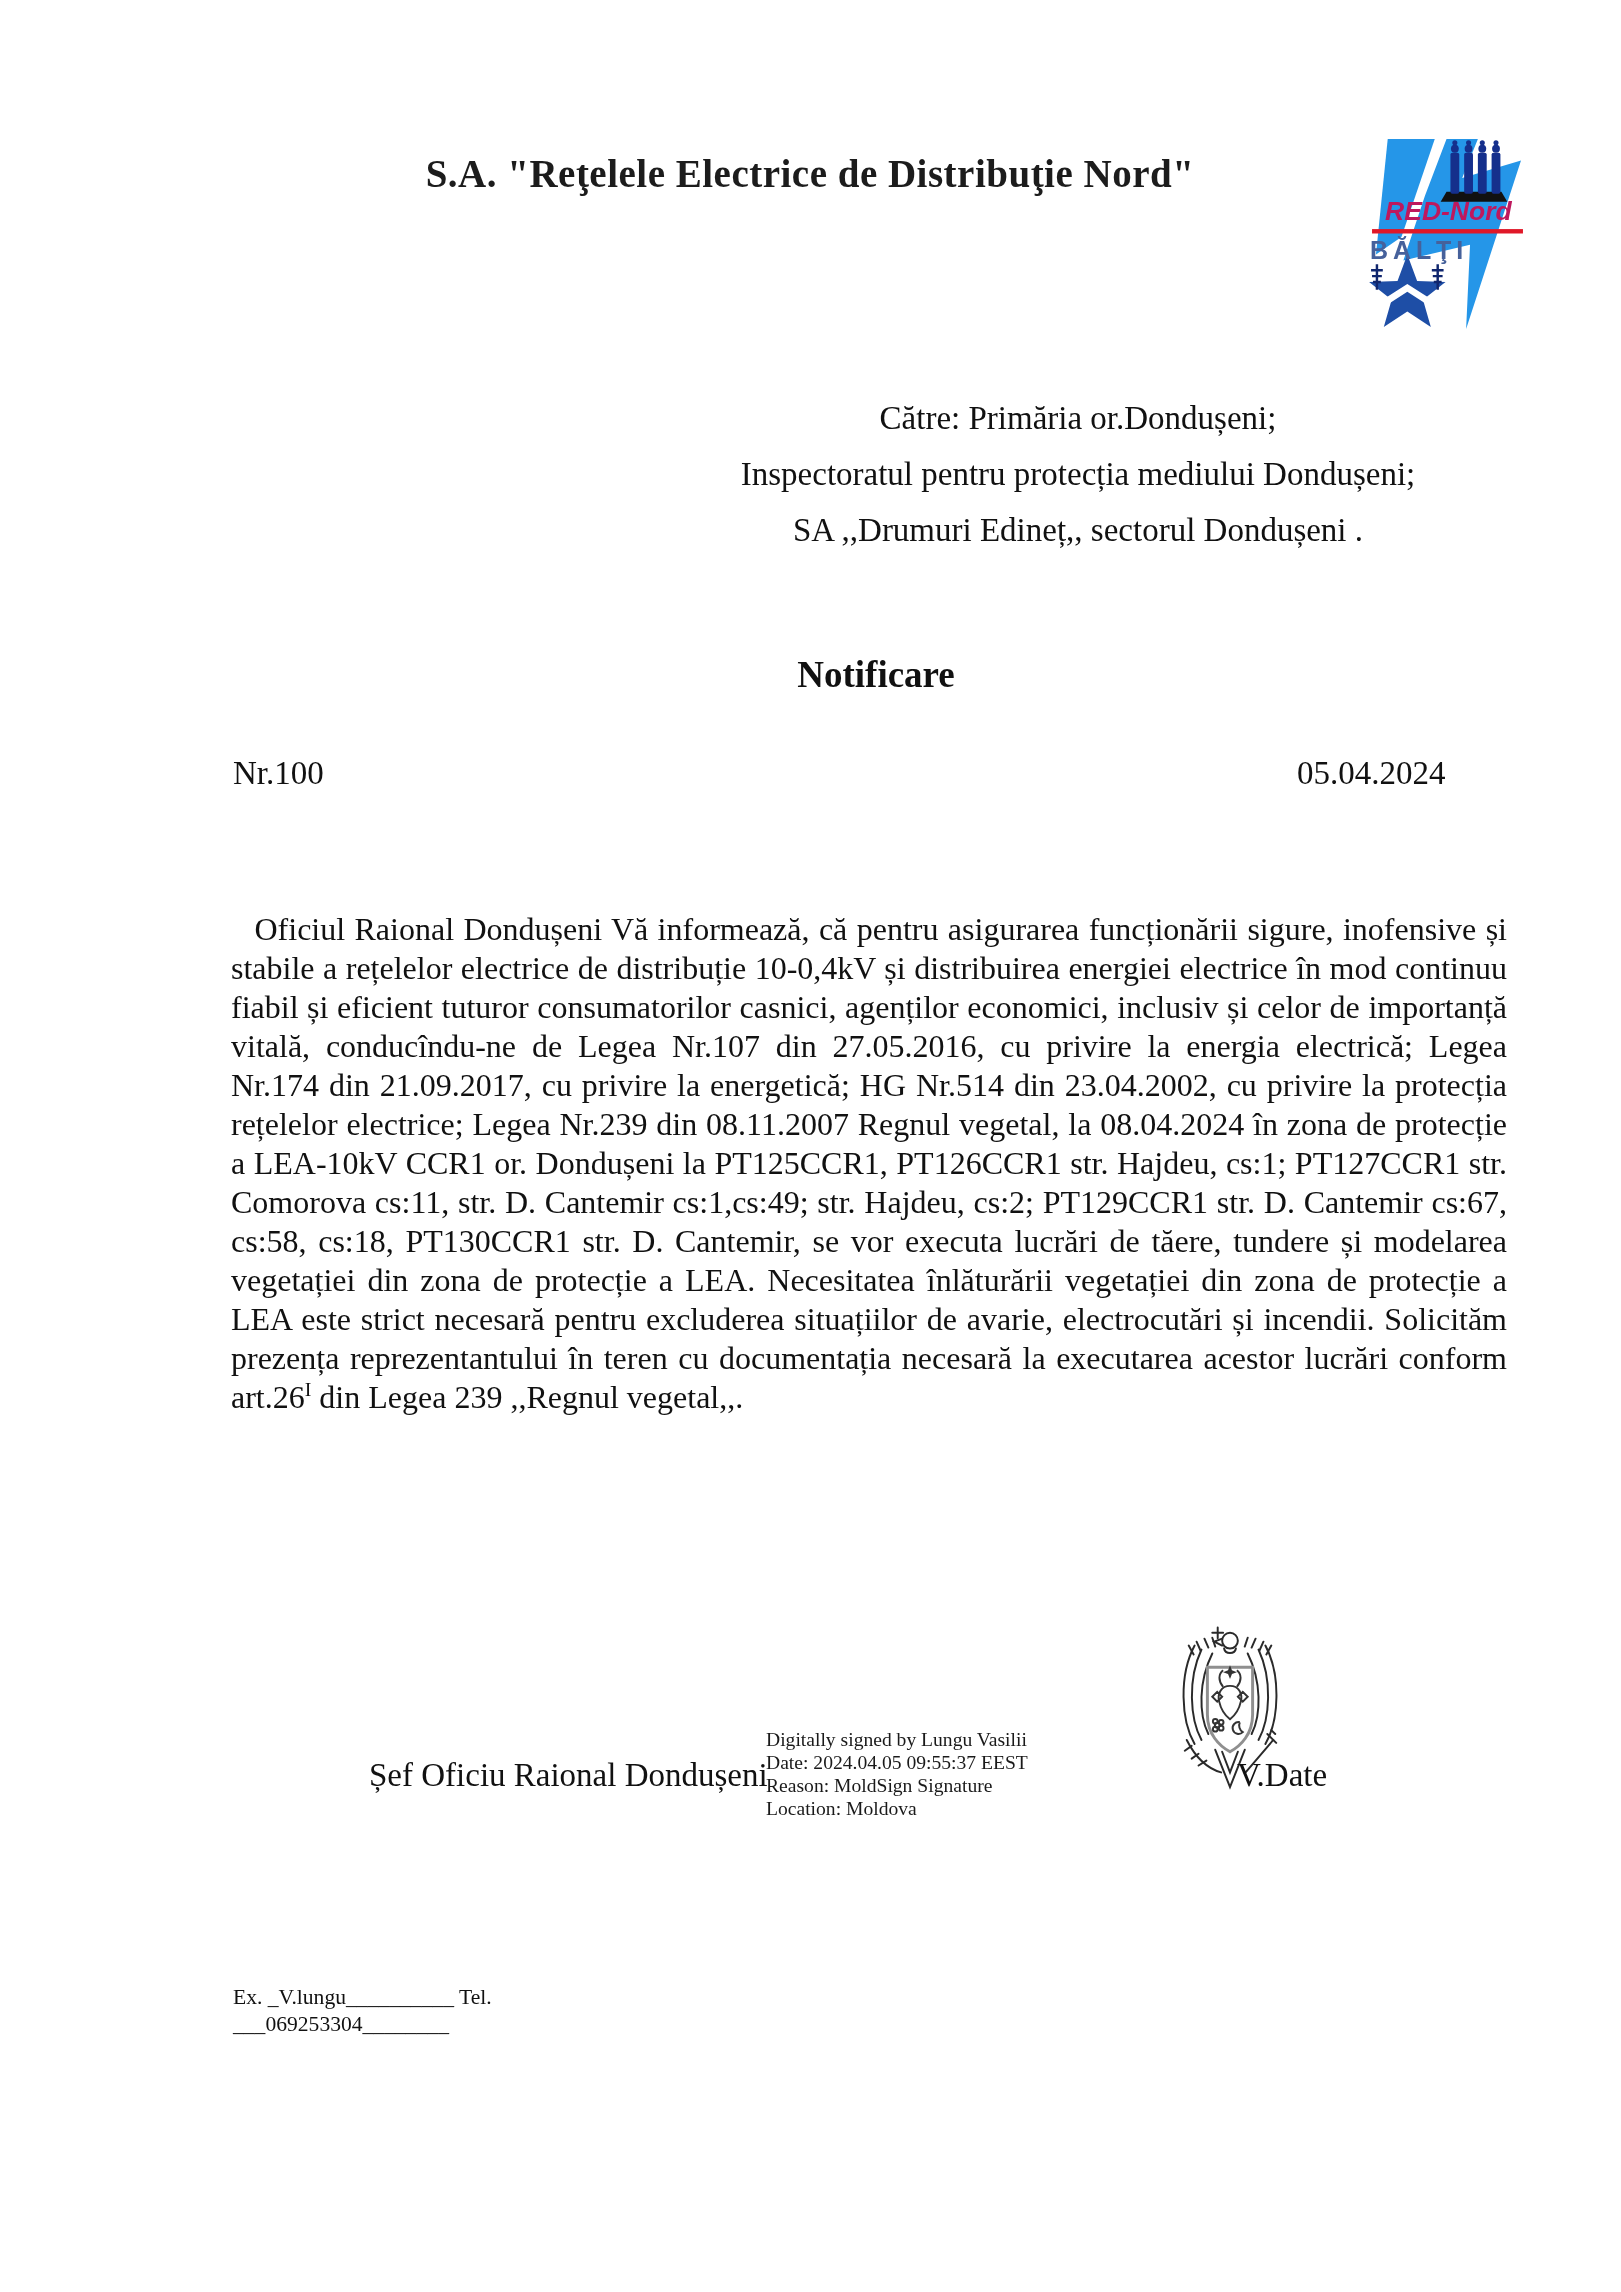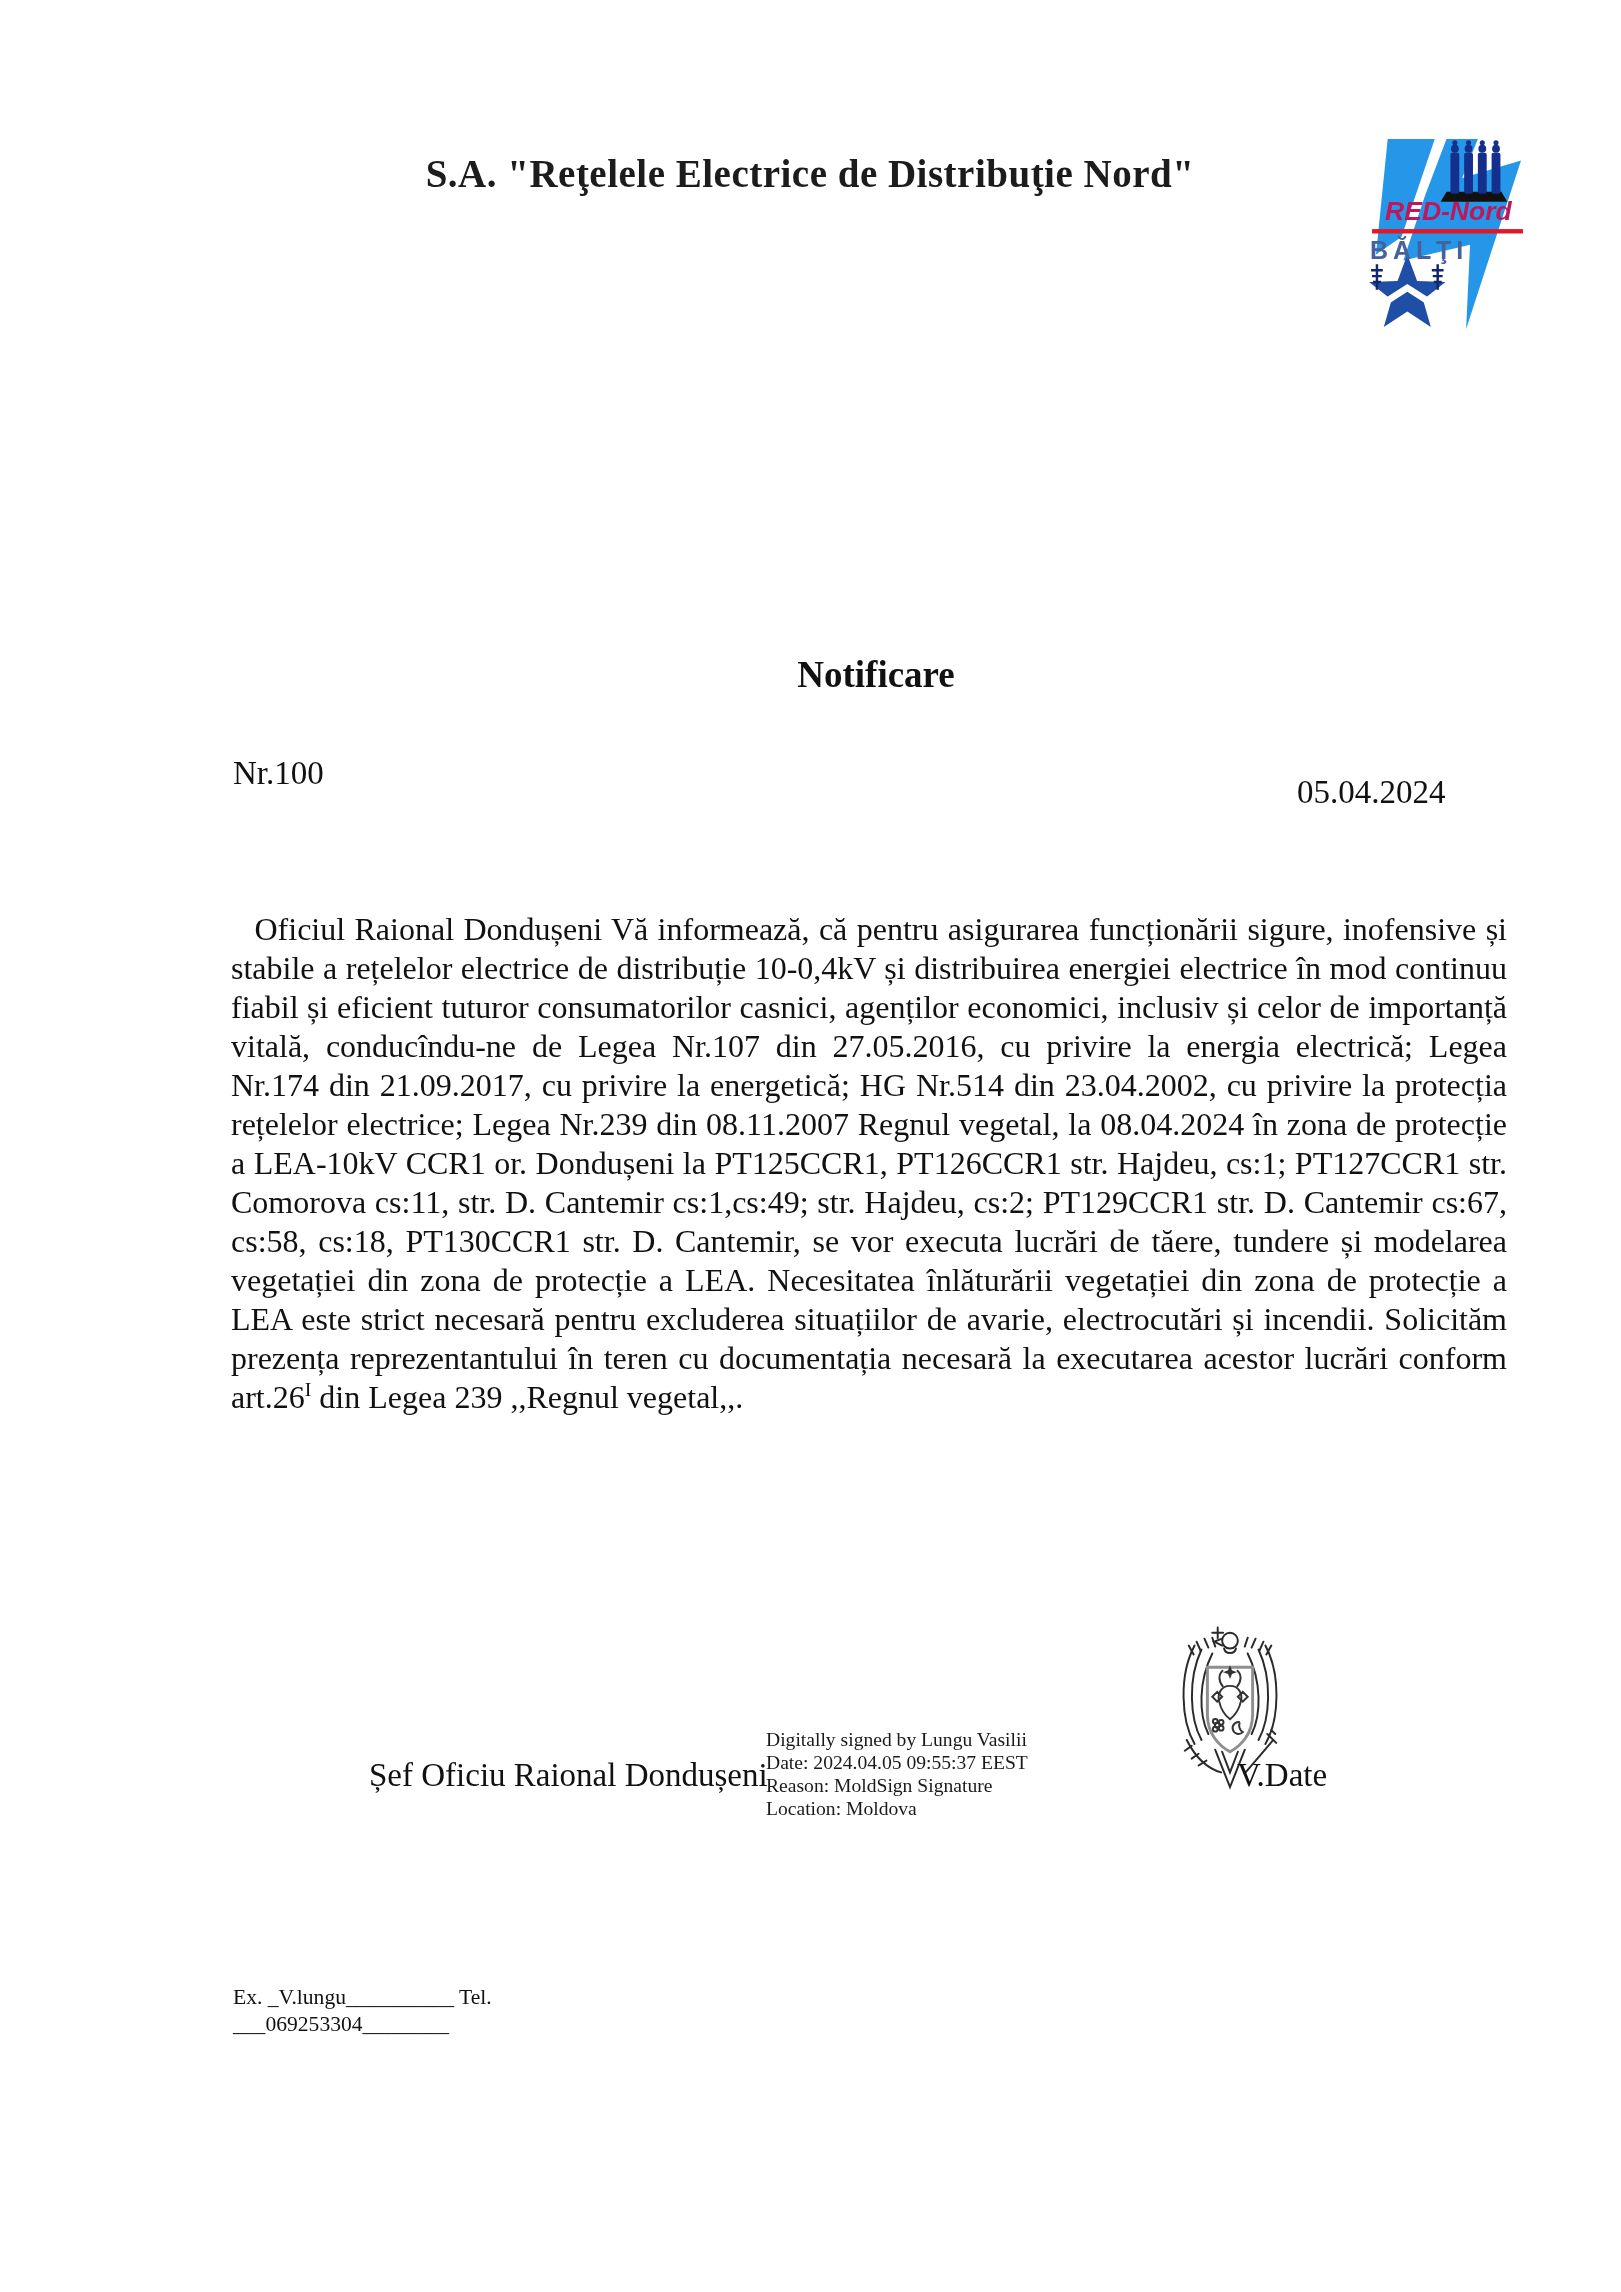--- a/index.html
+++ b/index.html
@@ -41,21 +41,21 @@
     left:627px;top:390px;width:902px;
     text-align:center;
     font-size:33px;line-height:56px;
   }
   .notif-title{
     left:92px;top:653px;width:1568px;
     text-align:center;
     font-size:37px;font-weight:bold;
   }
   .nr{left:233px;top:755px;font-size:33px;}
-  .date{left:1297px;top:755px;font-size:33px;margin-top:19px;}
+  .date{left:1297px;top:755px;font-size:33px;}
   .body-par{
     left:231px;top:910px;width:1276px;
     font-size:32px;line-height:39px;
     text-align:justify;text-indent:23.5px;
   }
   .body-par sup{font-size:0.62em;line-height:0;}
   .closing{left:233px;top:1655px;font-size:34px;}
   .sig-stamp{
     left:766px;top:1728px;
     font-size:19.6px;line-height:23px;
@@ -108,20 +108,25 @@
         <g stroke="#10266e" stroke-width="2.5" fill="none">
           <path d="M9,132 v26 M3,138 h12 M4,144 h10 M5,150 h8"></path>
           <path d="M71,132 v26 M65,138 h12 M66,144 h10 M67,150 h8"></path>
         </g>
       </g>
     </svg>
     <div class="logo-brand">RED-Nord</div>
     <div class="logo-city">BĂLŢI</div>
   </div>
 
+  <div class="abs recipients">
+    <div>Către: Primăria or.Dondușeni;</div>
+    <div>Inspectoratul pentru protecția mediului Dondușeni;</div>
+    <div>SA ,,Drumuri Edineț,, sectorul Dondușeni .</div>
+  </div>
 
   <div class="abs notif-title">Notificare</div>
   <div class="abs nr">Nr.100</div>
   <div class="abs date">05.04.2024</div>
 
   <div class="abs body-par"><span>Oficiul Raional Dondușeni Vă informează, că pentru asigurarea funcționării sigure, inofensive și stabile a rețelelor electrice de distribuție 10-0,4kV și distribuirea energiei electrice în mod continuu fiabil și eficient tuturor consumatorilor casnici, agenților economici, inclusiv și celor de importanță vitală, conducîndu-ne de Legea Nr.107 din 27.05.2016, cu privire la energia electrică; Legea Nr.174 din 21.09.2017, cu privire la energetică; HG Nr.514 din 23.04.2002, cu privire la protecția rețelelor electrice; Legea Nr.239 din 08.11.2007 Regnul vegetal, la 08.04.2024 în zona de protecție a LEA-10kV CCR1 or. Dondușeni la PT125CCR1, PT126CCR1 str. Hajdeu, cs:1; PT127CCR1 str. Comorova cs:11, str. D. Cantemir cs:1,cs:49; str. Hajdeu, cs:2; PT129CCR1 str. D. Cantemir cs:67, cs:58, cs:18, PT130CCR1 str. D. Cantemir, se vor executa lucrări de tăere, tundere și modelarea vegetației din zona de protecție a LEA. Necesitatea  înlăturării vegetației din zona de protecție a LEA este strict necesară pentru excluderea situațiilor de avarie, electrocutări și incendii. Solicităm prezența reprezentantului în teren cu documentația necesară la executarea acestor lucrări conform art.26</span><sup>I</sup><span> din Legea 239 ,,Regnul vegetal,,.</span></div>
 
 
   <div class="abs sig-stamp">
     <div>Digitally signed by Lungu Vasilii</div>

